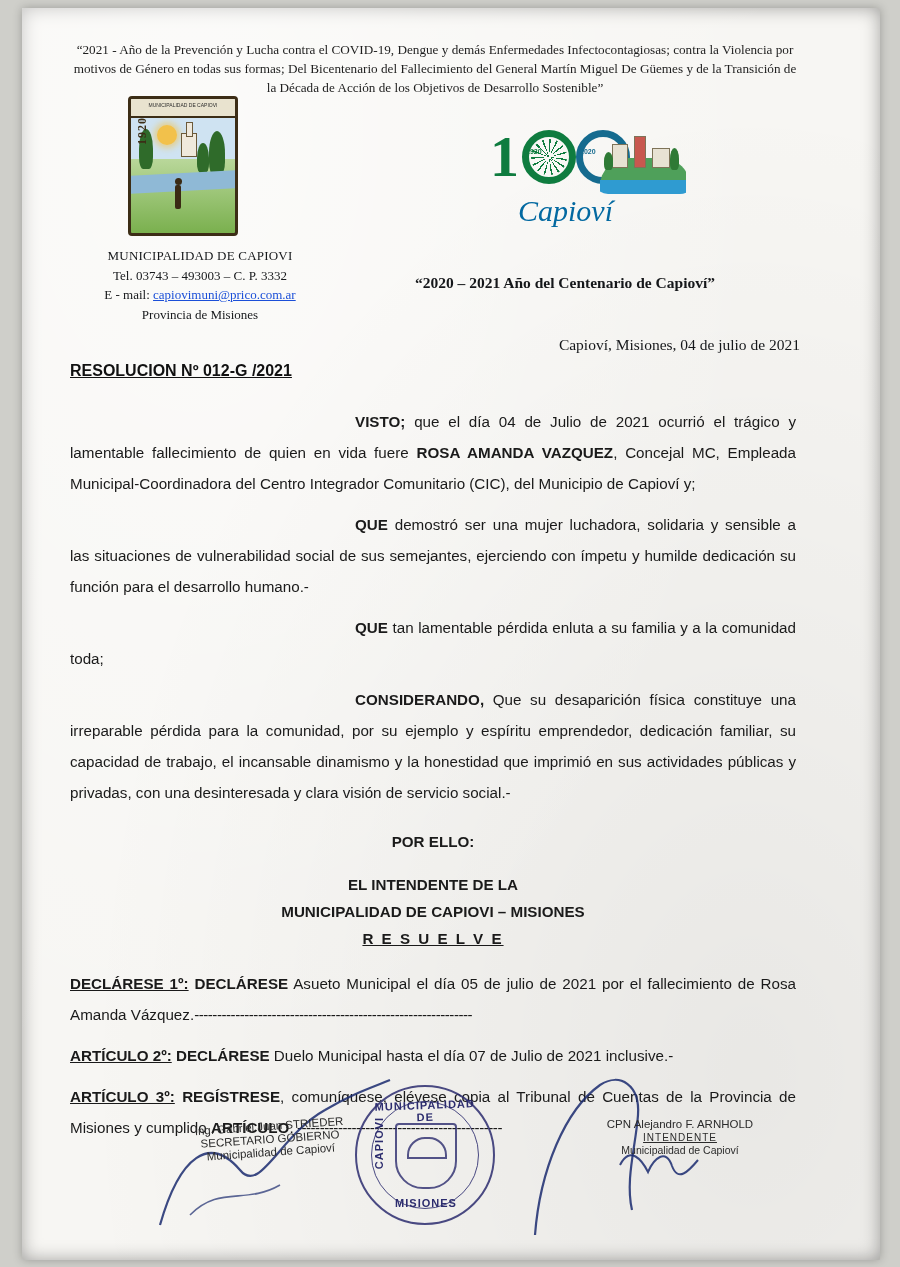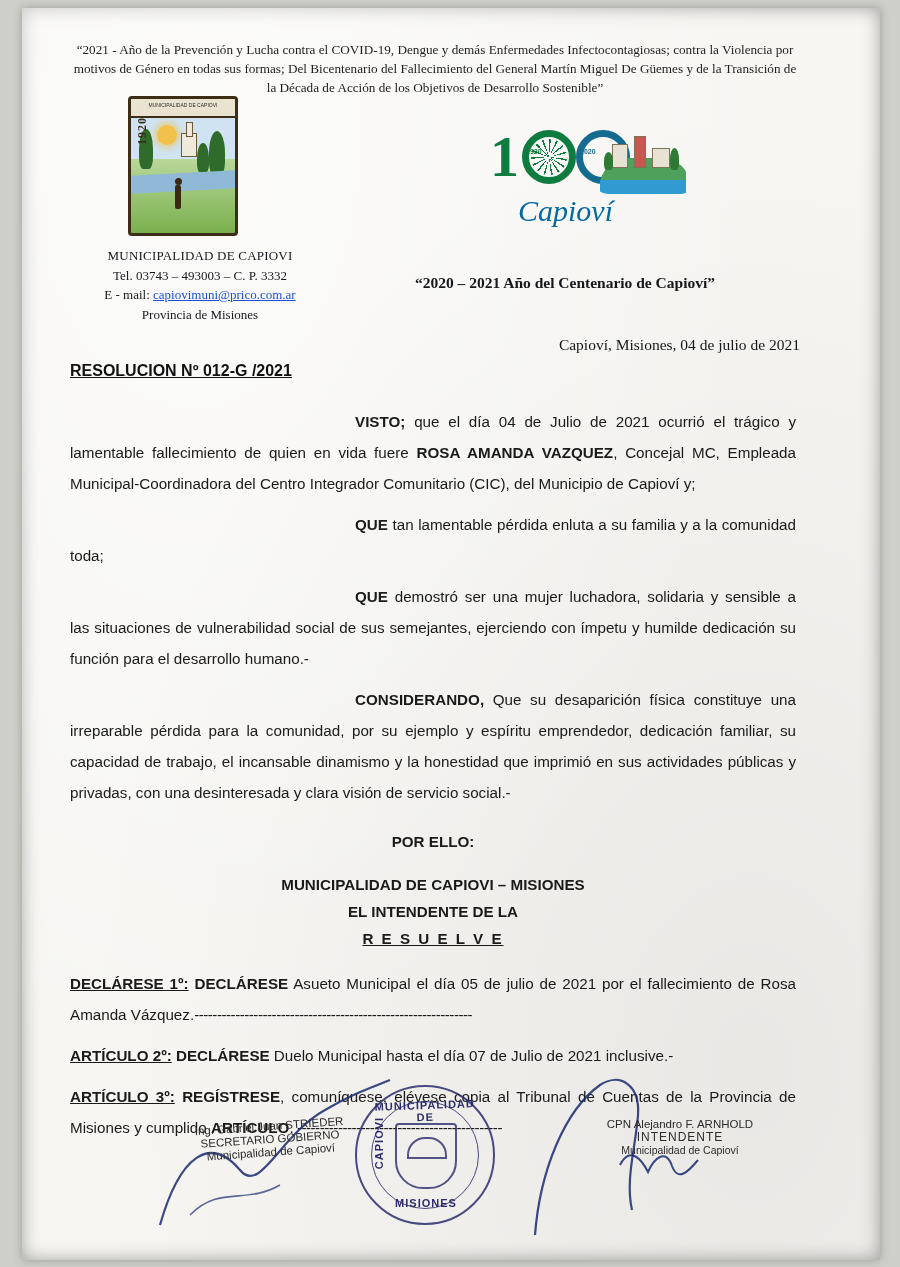--- a/index.html
+++ b/index.html
@@ -437,21 +437,21 @@
     position: absolute;
     left: 580px;
     top: 1118px;
     width: 200px;
     text-align: center;
     color: #2b2b2b;
     font-family: "Liberation Sans", sans-serif;
     font-size: 11.5px;
     line-height: 13px;
   }
-  .sig-right .r2 { font-size: 12px; letter-spacing: 1px; }
+  .sig-right .r2 { font-size: 10px; letter-spacing: 1px; text-decoration: underline; }
   .sig-right .r3 { font-size: 10.5px; }
   .scribble {
     position: absolute;
     pointer-events: none;
   }
 </style>
 </head>
 <body>
 
 <div class="page">
@@ -510,36 +510,36 @@
 
     <div class="res-title">RESOLUCION Nº 012-G /2021</div>
 
     <div class="body-text">
 
       <p>
         <span style="display:inline-block;width:285px;"></span><span class="b">VISTO;</span><span> que el día 04 de Julio de 2021 ocurrió el trágico y lamentable fallecimiento de quien en vida fuere </span><span class="b">ROSA AMANDA VAZQUEZ</span><span>, Concejal MC, Empleada Municipal-Coordinadora del Centro Integrador Comunitario (CIC), del Municipio de Capioví y;</span>
       </p>
 
       <p>
+        <span style="display:inline-block;width:285px;"></span><span class="b">QUE</span><span> demostró ser una mujer luchadora, solidaria y sensible a las situaciones de vulnerabilidad social de sus semejantes, ejerciendo con ímpetu y humilde dedicación su función para el desarrollo humano.-</span>
+      </p>
+
+      <p>
         <span style="display:inline-block;width:285px;"></span><span class="b">QUE</span><span> tan lamentable pérdida enluta a su familia y a la comunidad toda;</span>
-      </p>
-
-      <p>
-        <span style="display:inline-block;width:285px;"></span><span class="b">QUE</span><span> demostró ser una mujer luchadora, solidaria y sensible a las situaciones de vulnerabilidad social de sus semejantes, ejerciendo con ímpetu y humilde dedicación su función para el desarrollo humano.-</span>
       </p>
 
       <p>
         <span style="display:inline-block;width:285px;"></span><span class="b">CONSIDERANDO,</span><span> Que su desaparición física constituye una irreparable pérdida para la comunidad, por su ejemplo y espíritu emprendedor, dedicación familiar, su capacidad de trabajo, el incansable dinamismo y la honestidad que imprimió en sus actividades públicas y privadas, con una desinteresada y clara visión de servicio social.-</span>
       </p>
 
       <div class="por-ello">POR ELLO:</div>
 
       <div class="intendente-block">
+        <div>EL INTENDENTE DE LA</div>
         <div>MUNICIPALIDAD DE CAPIOVI – MISIONES</div>
-        <div>EL INTENDENTE DE LA</div>
         <div class="resuelve">R E S U E L V E</div>
       </div>
 
       <p class="art">
         <span class="lbl">DECLÁRESE 1º:</span>
         <span class="verb">DECLÁRESE</span><span> Asueto Municipal el día 05 de julio de 2021 por el fallecimiento de Rosa Amanda Vázquez.</span><span class="dots">-------------------------------------------------------------</span>
       </p>
 
       <p class="art">
         <span class="lbl">ARTÍCULO 2º:</span>

